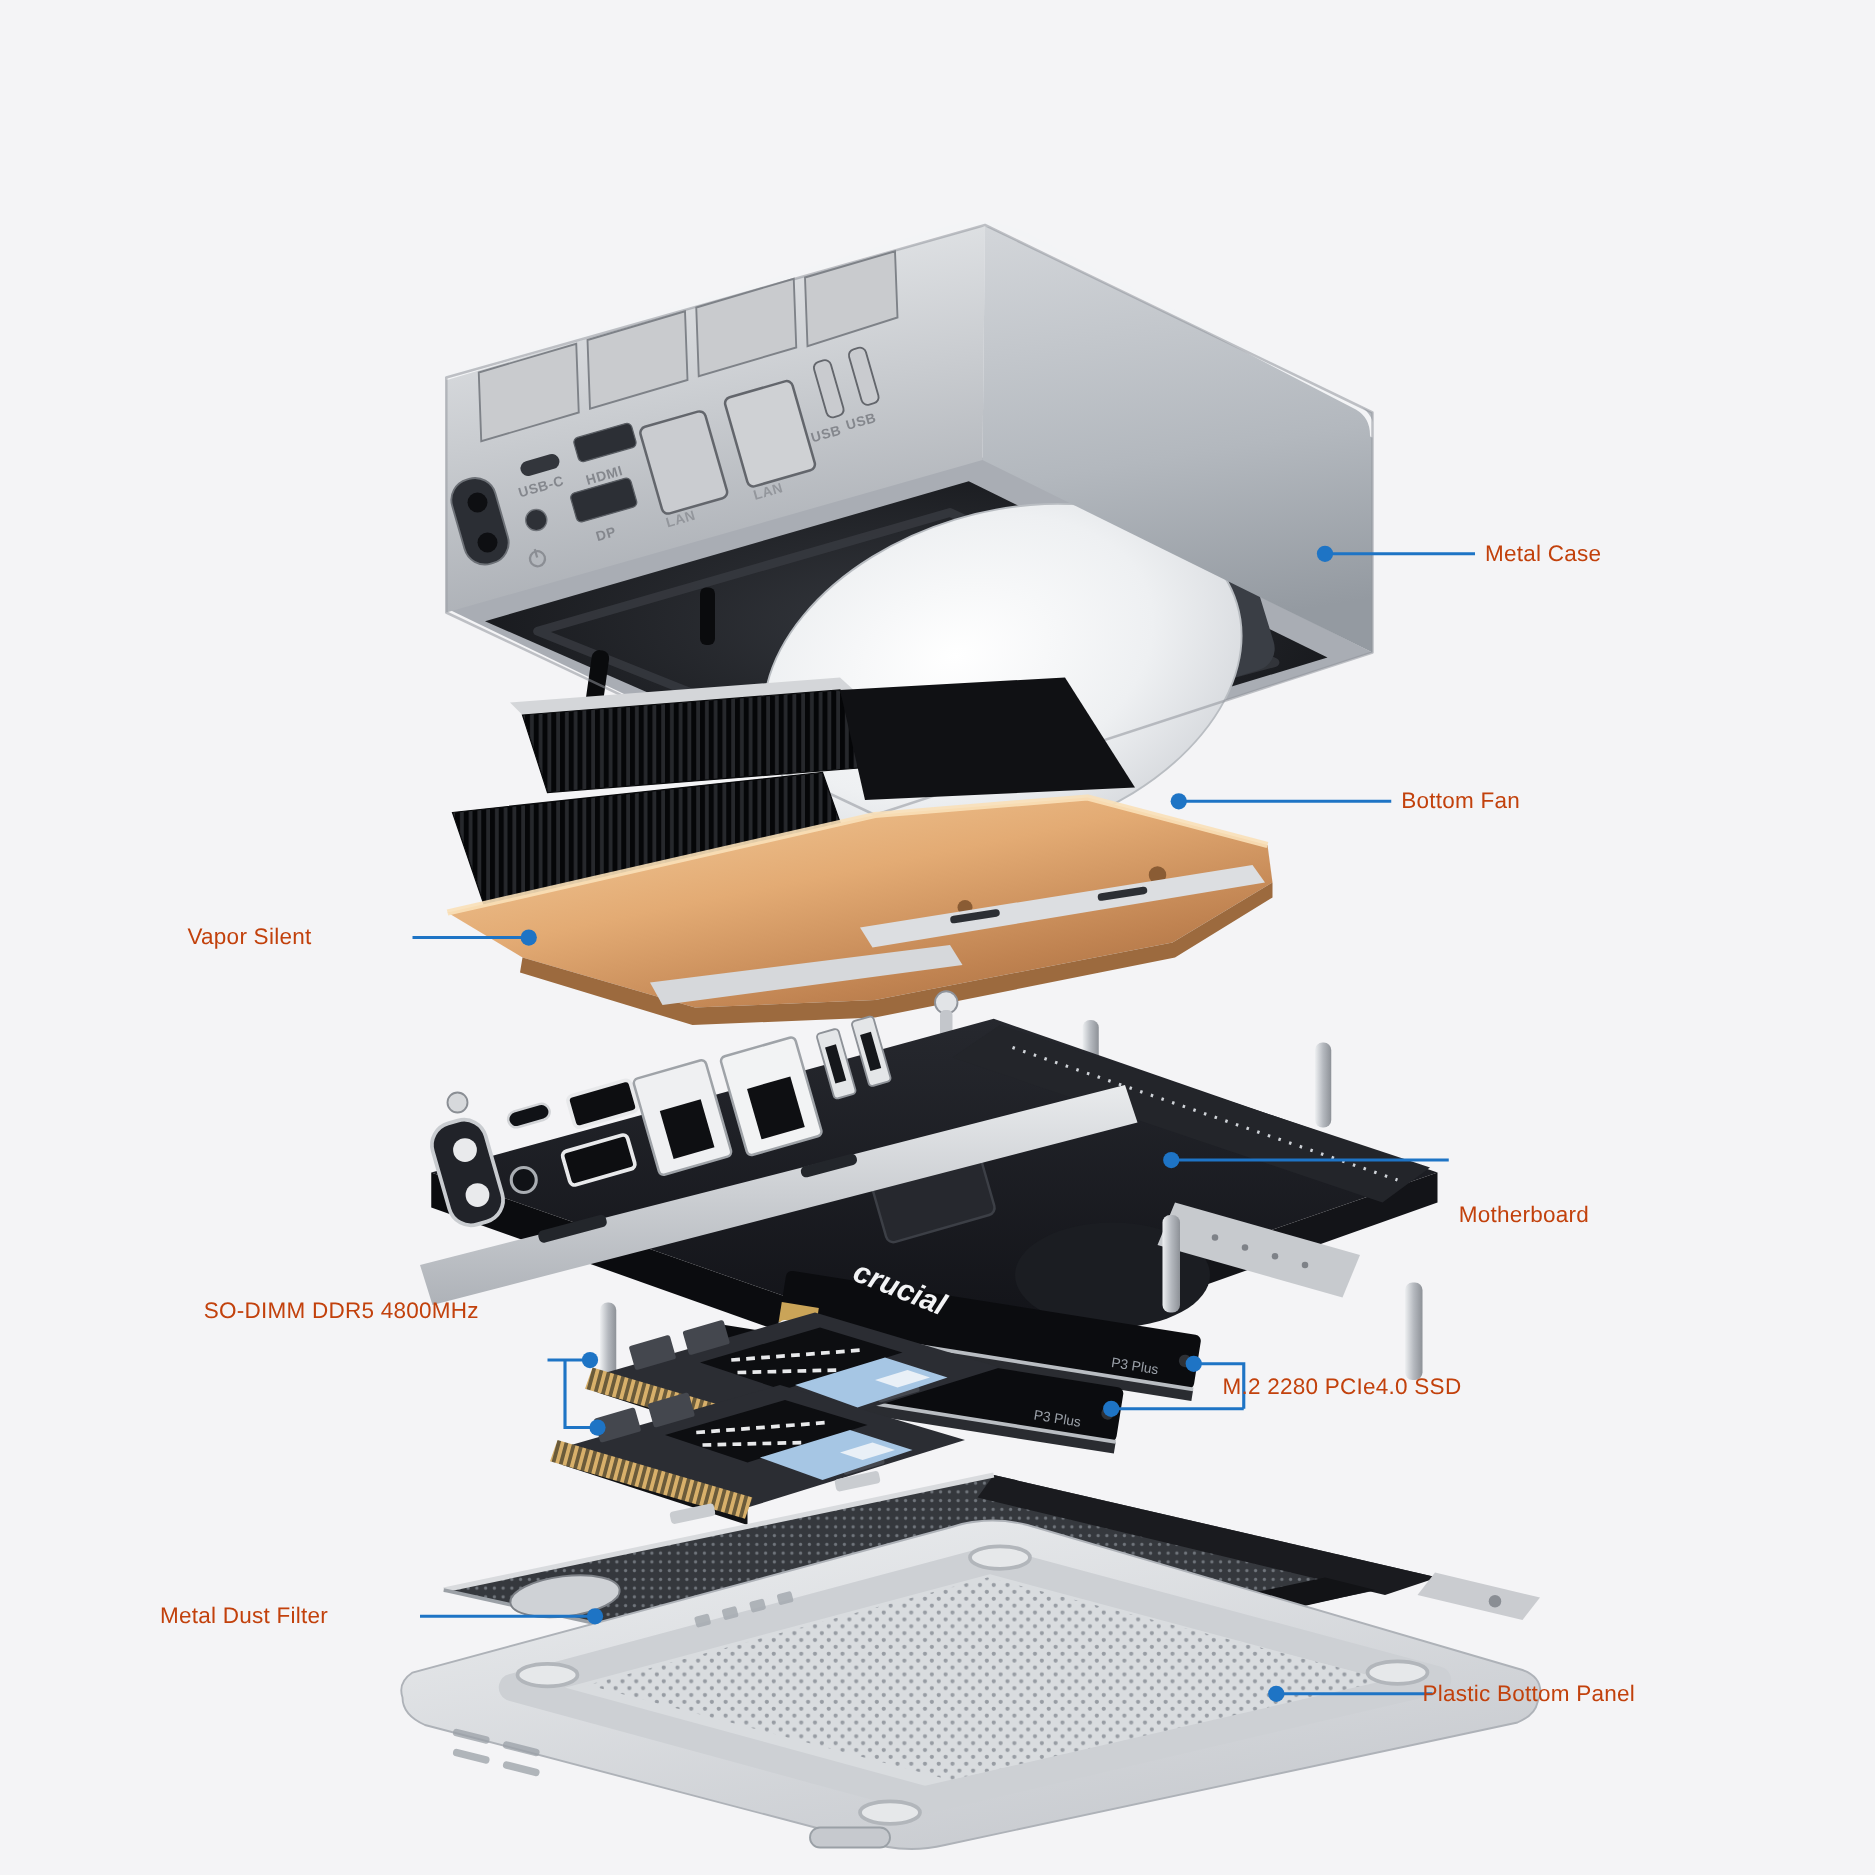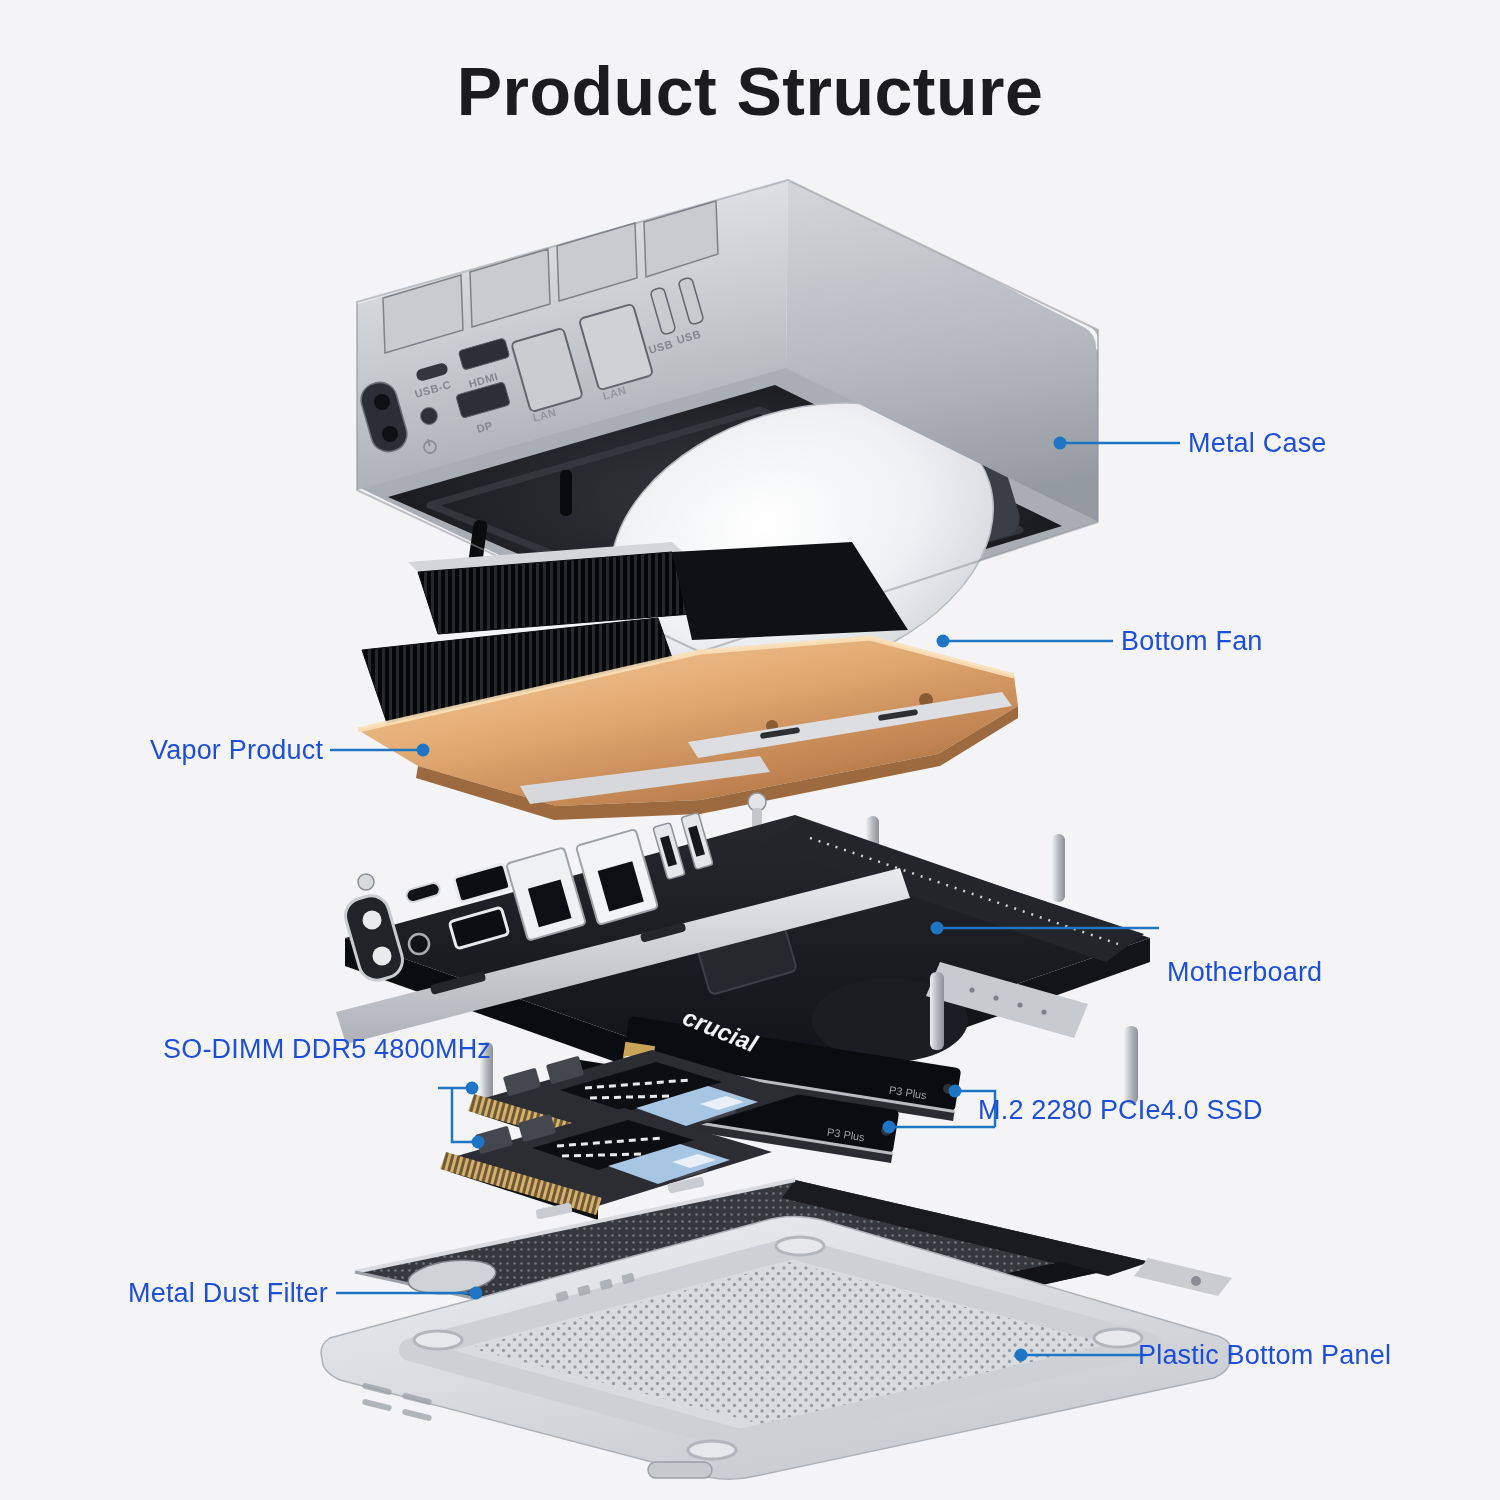--- a/index.html
+++ b/index.html
@@ -1,31 +1,30 @@
 <!DOCTYPE html>
 <html><head>
 <meta charset="utf-8">
 <style>
   html,body{margin:0;padding:0;background:#f4f4f6;}
   .canvas{position:relative;width:1500px;height:1500px;background:#f4f4f6;overflow:hidden;
           font-family:"Liberation Sans",sans-serif;}
   .page-title{position:absolute;left:0;right:0;top:52px;text-align:center;
           font-size:68px;font-weight:800;color:#1c1c1e;letter-spacing:.5px;}
   .art{position:absolute;left:0;top:0;width:1500px;height:1500px;}
-  .callout-label{position:absolute;transform:translateY(-50%);font-size:27px;color:#1d4ed8;
+  .callout-label{position:absolute;transform:translateY(-50%);font-size:18px;color:#c2410c;
           white-space:nowrap;letter-spacing:.2px;z-index:5;}
   svg text.portlabel{font-family:"Liberation Sans",sans-serif;font-size:11px;fill:#84878d;font-weight:bold;letter-spacing:.5px;}
   svg text.brand{font-family:"Liberation Sans",sans-serif;}
 </style>
 </head>
 <body>
 
 <div class="canvas">
 
-  <div class="page-title">Product Structure</div>
 
   <svg class="art" viewBox="0 0 1500 1500">
     <defs>
       <linearGradient id="gFront" x1="0" y1="0" x2="0.25" y2="1">
         <stop offset="0" stop-color="#eceef0"></stop>
           <stop offset="0.55" stop-color="#c9ccd0"></stop>
           <stop offset="1" stop-color="#abafb5"></stop>
       </linearGradient>
       <linearGradient id="gRight" x1="0" y1="0" x2="0.15" y2="1">
         <stop offset="0" stop-color="#d3d6da"></stop>
@@ -313,20 +312,20 @@
       </g>
       <g>
         <line x1="1021" y1="1355" x2="1146" y2="1355"></line>
           <circle cx="1021" cy="1355" r="6.5" stroke="none"></circle>
       </g>
     </g>
   </svg>
 
   <div class="callout-label" style="left:1188px;top:443px">Metal Case</div>
   <div class="callout-label" style="left:1121px;top:641px">Bottom Fan</div>
-  <div class="callout-label" style="left:150px;top:750px">Vapor Product</div>
+  <div class="callout-label" style="left:150px;top:750px">Vapor Silent</div>
   <div class="callout-label" style="left:1167px;top:972px">Motherboard</div>
   <div class="callout-label" style="left:163px;top:1049px">SO-DIMM DDR5 4800MHz</div>
   <div class="callout-label" style="left:978px;top:1110px">M.2 2280 PCIe4.0 SSD</div>
   <div class="callout-label" style="left:128px;top:1293px">Metal Dust Filter</div>
   <div class="callout-label" style="left:1138px;top:1355px">Plastic Bottom Panel</div>
 
 </div>
 
 </body></html>

